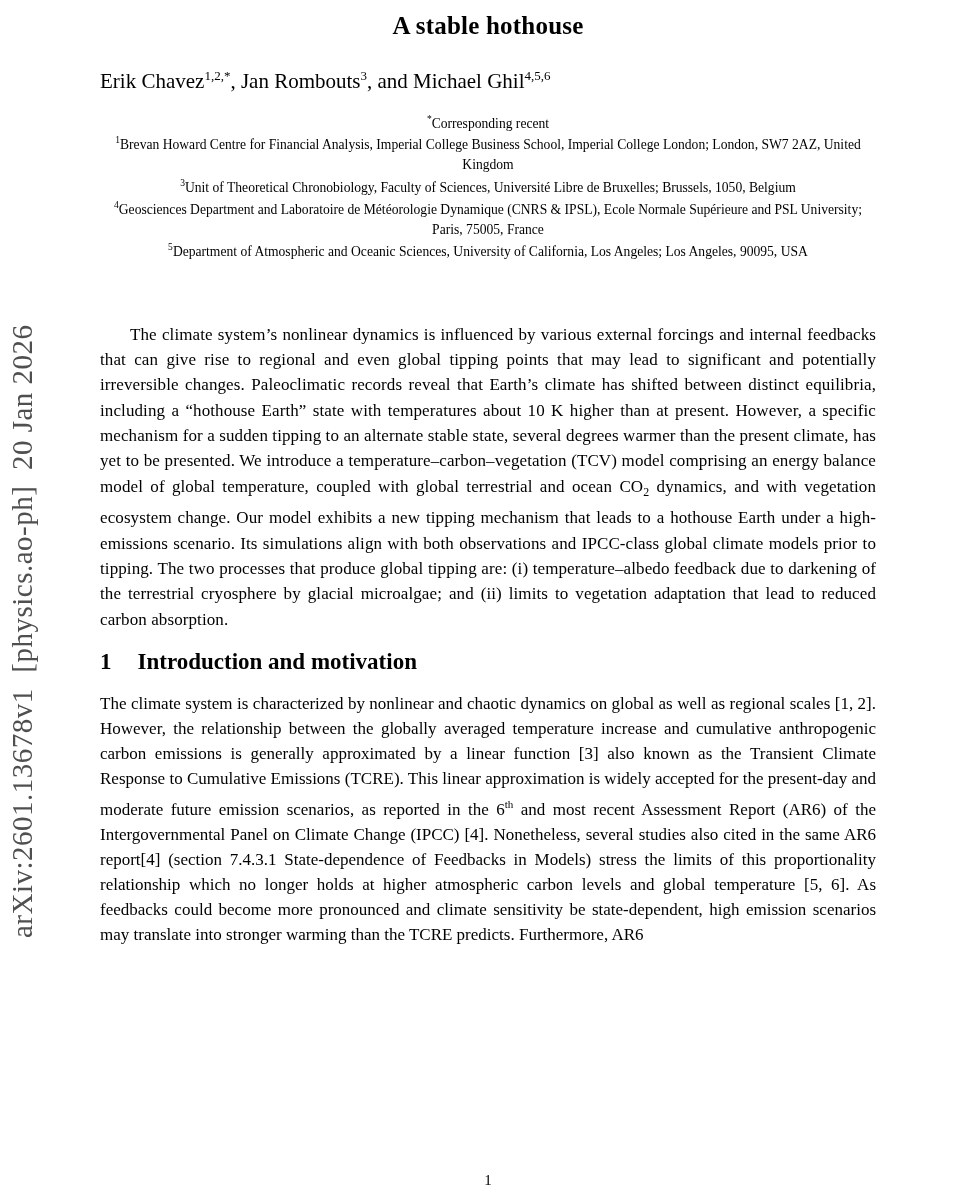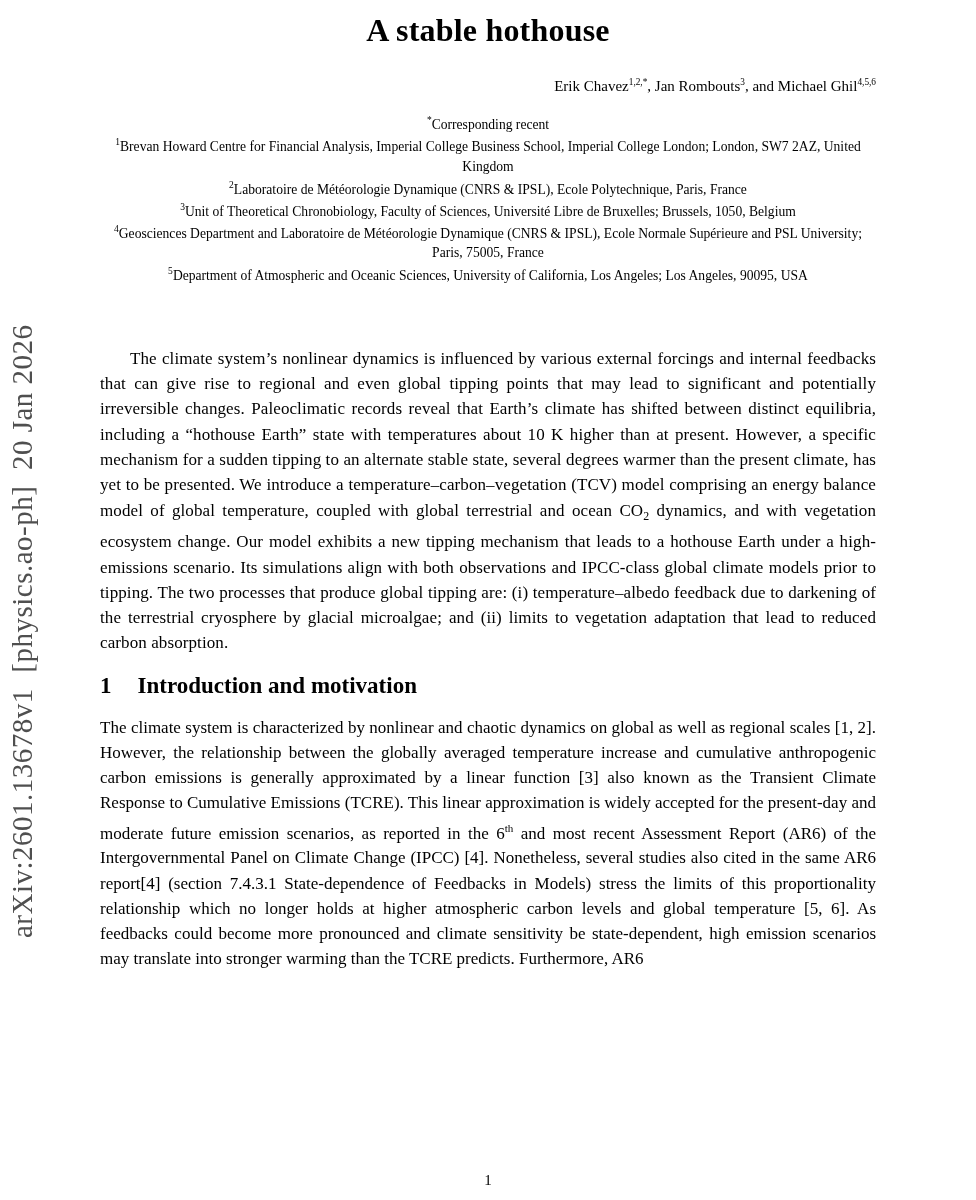--- a/index.html
+++ b/index.html
@@ -26,29 +26,29 @@
     color: #4f4f4f;
     width: 820px;
   }
 
   .content { margin: 0 100px; }
 
   .title {
     margin-top: 8px;
     text-align: center;
     font-weight: bold;
-    font-size: 32px;
+    font-size: 25px;
     line-height: 1.42;
     letter-spacing: 0.2px;
   }
 
   .authors {
     margin-top: 24px;
-    text-align: right;
-    font-size: 15px;
+    text-align: left;
+    font-size: 21px;
   }
   .authors sup { font-size: 62%; }
 
   .affiliations {
     margin-top: 18px;
     text-align: center;
     font-size: 13.6px;
     line-height: 1.5;
   }
   .affiliations .affil-line { margin: 0; }
@@ -98,21 +98,20 @@
 
     <div class="title">
       <div>A stable hothouse</div>
     </div>
 
     <div class="authors"><span>Erik Chavez</span><sup>1,2,*</sup><span>, Jan Rombouts</span><sup>3</sup><span>, and Michael Ghil</span><sup>4,5,6</sup></div>
 
     <div class="affiliations">
       <div class="affil-line"><sup>*</sup><span>Corresponding recent</span></div>
       <div class="affil-line"><sup>1</sup><span>Brevan Howard Centre for Financial Analysis, Imperial College Business School, Imperial College London; London, SW7 2AZ, United Kingdom</span></div>
-      <div class="affil-line"><sup>2</sup><span>Laboratoire de Météorologie Dynamique (CNRS &amp; IPSL), Ecole Polytechnique, Paris, France</span></div>
       <div class="affil-line"><sup>3</sup><span>Unit of Theoretical Chronobiology, Faculty of Sciences, Université Libre de Bruxelles; Brussels, 1050, Belgium</span></div>
       <div class="affil-line"><sup>4</sup><span>Geosciences Department and Laboratoire de Météorologie Dynamique (CNRS &amp; IPSL), Ecole Normale Supérieure and PSL University; Paris, 75005, France</span></div>
       <div class="affil-line"><sup>5</sup><span>Department of Atmospheric and Oceanic Sciences, University of California, Los Angeles; Los Angeles, 90095, USA</span></div>
     </div>
 
     <p class="abstract"><span>The climate system’s nonlinear dynamics is influenced by various external forcings and internal feedbacks that can give rise to regional and even global tipping points that may lead to significant and potentially irreversible changes. Paleoclimatic records reveal that Earth’s climate has shifted between distinct equilibria, including a “hothouse Earth” state with temperatures about 10 K higher than at present. However, a specific mechanism for a sudden tipping to an alternate stable state, several degrees warmer than the present climate, has yet to be presented. We introduce a temperature–carbon–vegetation (TCV) model comprising an energy balance model of global temperature, coupled with global terrestrial and ocean CO</span><sub>2</sub><span> dynamics, and with vegetation ecosystem change. Our model exhibits a new tipping mechanism that leads to a hothouse Earth under a high-emissions scenario. Its simulations align with both observations and IPCC-class global climate models prior to tipping. The two processes that produce global tipping are: (i) temperature–albedo feedback due to darkening of the terrestrial cryosphere by glacial microalgae; and (ii) limits to vegetation adaptation that lead to reduced carbon absorption.</span></p>
 
     <div class="section-heading">
       <span class="sec-num">1</span><span>Introduction and motivation</span>
     </div>

